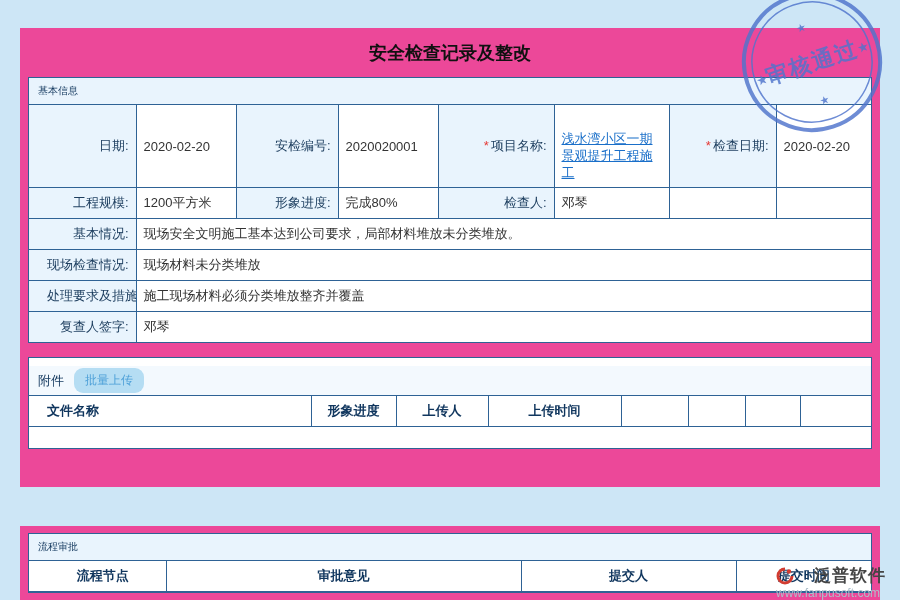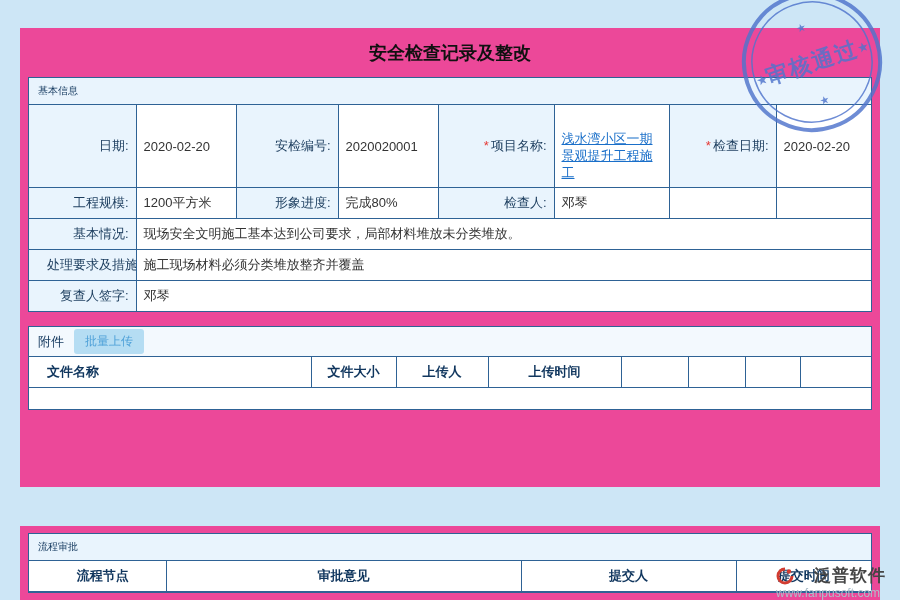--- a/index.html
+++ b/index.html
@@ -26,24 +26,24 @@
   .grid tr td:last-child { border-right: none; }
   .grid tr:first-child td { border-top: none; }
   .basic-table tr:last-child td { border-bottom: none; }
   td.lbl { background: #e9f4fd; text-align: right; color: #1c3d5e; white-space: nowrap; }
   td.val { background: #fff; color: #333; text-align: left; }
   .req { color: #e53935; margin-right: 2px; }
   a.link { color: #1a6fc9; text-decoration: underline; cursor: pointer; line-height: 17px; display: inline-block; margin-top: 19px; }
   .attach-bar {
     display: flex; align-items: center; gap: 10px;
     background: #f3f9fe; border-bottom: 1px solid #2e6295;
-    padding: 4px 9px; font-size: 13px; color: #14395f; height: 30px;
+    padding: 4px 9px; font-size: 13px; color: #14395f; height: 30px; margin-top: 8px;
   }
   .btn-upload {
-    background: #b5ddf3; color: #4da0d8; border: none; border-radius: 3px;
+    background: #b5ddf3; color: #4da0d8; border: none; border-radius: 9px;
     font-size: 12px; padding: 4px 11px; cursor: pointer;
     font-family: "Liberation Sans", sans-serif;
   }
   td.fh { color: #10365e; text-align: center; background: #fff; font-weight: bold; }
   td.fh-name { text-align: left; padding-left: 27px; }
   .attach-empty { height: 21px; background: #fff; }
   .stamp {
     position: absolute; top: -14px; right: 12px; width: 152px; height: 152px;
     z-index: 20; pointer-events: none; opacity: 0.82;
   }
@@ -90,20 +90,24 @@
           <td class="lbl">形象进度:</td>
           <td class="val">完成80%</td>
           <td class="lbl">检查人:</td>
           <td class="val">邓琴</td>
           <td class="val"></td>
           <td class="val"></td>
         </tr>
         <tr>
           <td class="lbl">基本情况:</td>
           <td class="val" colspan="7">现场安全文明施工基本达到公司要求，局部材料堆放未分类堆放。</td>
+        </tr>
+        <tr>
+          <td class="lbl">现场检查情况:</td>
+          <td class="val" colspan="7">现场材料未分类堆放</td>
         </tr>
         <tr>
           <td class="lbl">处理要求及措施:</td>
           <td class="val" colspan="7">施工现场材料必须分类堆放整齐并覆盖</td>
         </tr>
         <tr>
           <td class="lbl">复查人签字:</td>
           <td class="val" colspan="7">邓琴</td>
         </tr>
       </tbody>
@@ -124,21 +128,21 @@
           <col style="width:92px">
           <col style="width:133px">
         <col style="width:67px">
           <col style="width:57px">
           <col style="width:55px">
           <col>
       </colgroup>
       <tbody>
         <tr>
           <td class="fh fh-name">文件名称</td>
-          <td class="fh">文件大小</td>
+          <td class="fh">形象进度</td>
           <td class="fh">上传人</td>
           <td class="fh">上传时间</td>
           <td class="fh"></td>
           <td class="fh"></td>
           <td class="fh"></td>
           <td class="fh"></td>
         </tr>
       </tbody>
     </table>
     <div class="attach-empty"></div>

